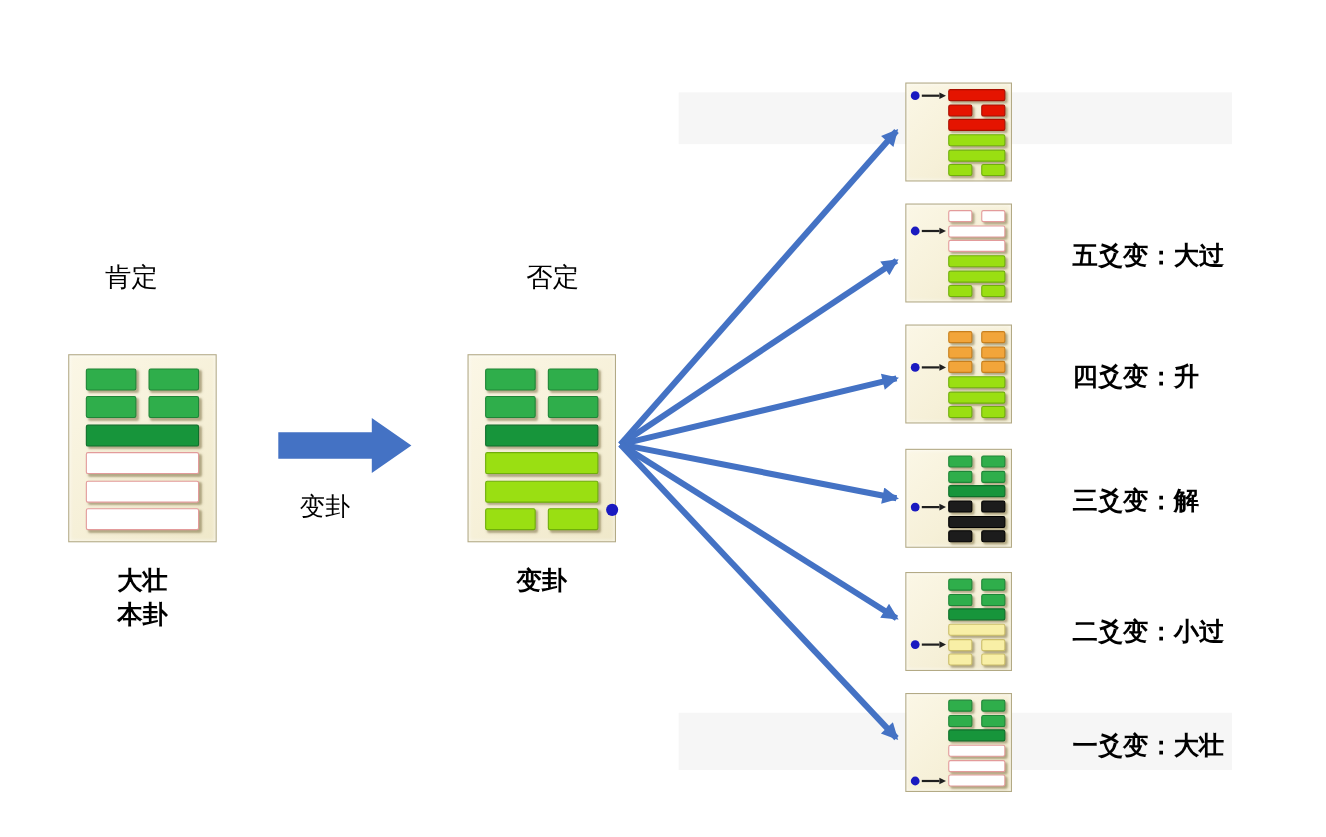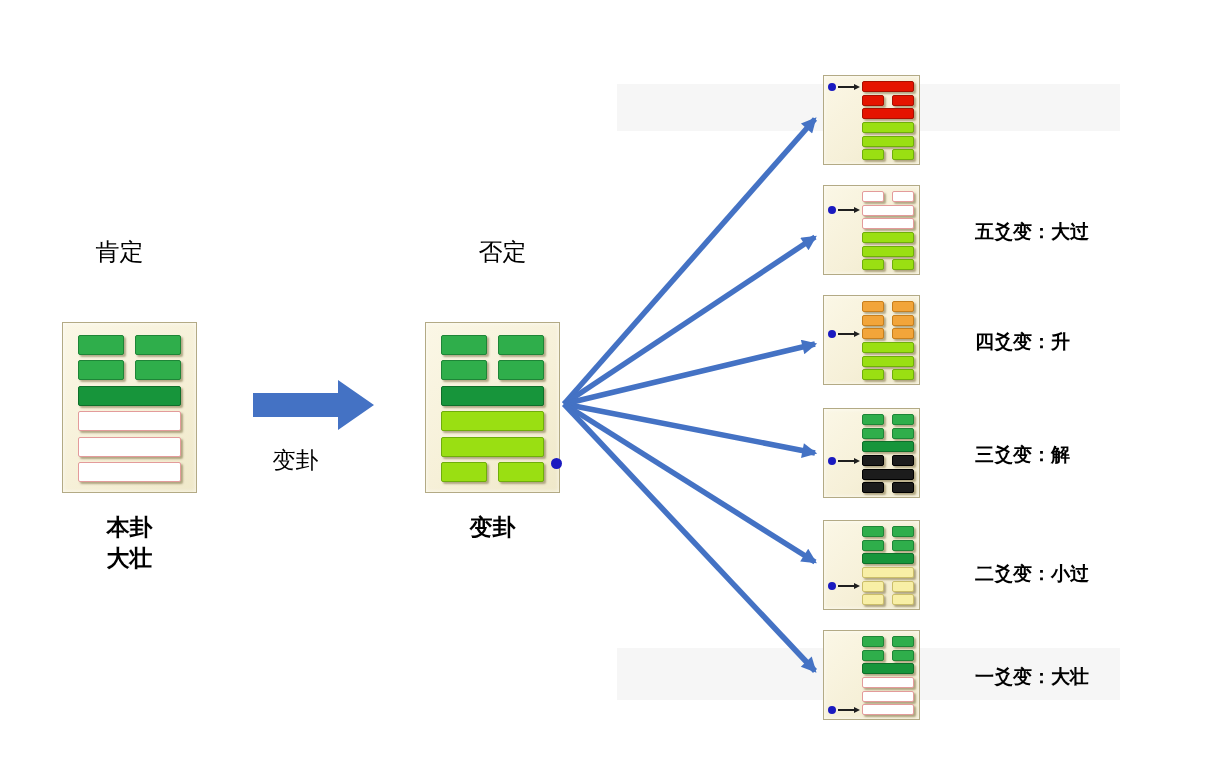--- a/index.html
+++ b/index.html
@@ -55,21 +55,21 @@
              border-radius:50%; z-index:4; }
 
   .pointer { position:absolute; left:4px; width:32px; height:10px;
              display:flex; align-items:center; z-index:4; }
   .pdot { width:8px; height:8px; border-radius:50%; flex:none; }
   .pline { flex:1; height:2px; background:#1f1f1f; margin-left:2px; }
   .phead { width:0; height:0; flex:none;
            border-left:6px solid #1f1f1f;
            border-top:3.5px solid transparent; border-bottom:3.5px solid transparent; }
 
-  .side-label { position:absolute; left:975px; z-index:3; font-size:19px;
+  .side-label { position:absolute; left:975px; z-index:3; font-size:23px;
                 font-weight:bold; line-height:28px; white-space:nowrap; }
 </style>
 </head>
 <body>
 
 <div class="band" id="band-top" style="background: rgb(246, 246, 246);"></div>
 <div class="band" id="band-bottom" style="background: rgb(246, 246, 246);"></div>
 
 <svg class="overlay" width="1205" height="761">
   <defs>
@@ -108,22 +108,22 @@
       </div>
       <div class="hexrow">
         <span class="seg seg-solid" style="background: rgb(255, 255, 255); border-color: rgb(227, 155, 155);"></span>
       </div>
       <div class="hexrow">
         <span class="seg seg-solid" style="background: rgb(255, 255, 255); border-color: rgb(227, 155, 155);"></span>
       </div>
     </div>
 </div>
 <div class="caption" id="caption-source">
+  <div>大壮</div>
   <div>本卦</div>
-  <div>大壮</div>
 </div>
 
 <div class="card big" id="card-changed">
   <div class="hexlines">
       <div class="hexrow">
         <span class="seg seg-half" style="background: rgb(47, 174, 75); border-color: rgb(30, 133, 55);"></span>
         <span class="seg seg-half" style="background: rgb(47, 174, 75); border-color: rgb(30, 133, 55);"></span>
       </div>
       <div class="hexrow">
         <span class="seg seg-half" style="background: rgb(47, 174, 75); border-color: rgb(30, 133, 55);"></span>

